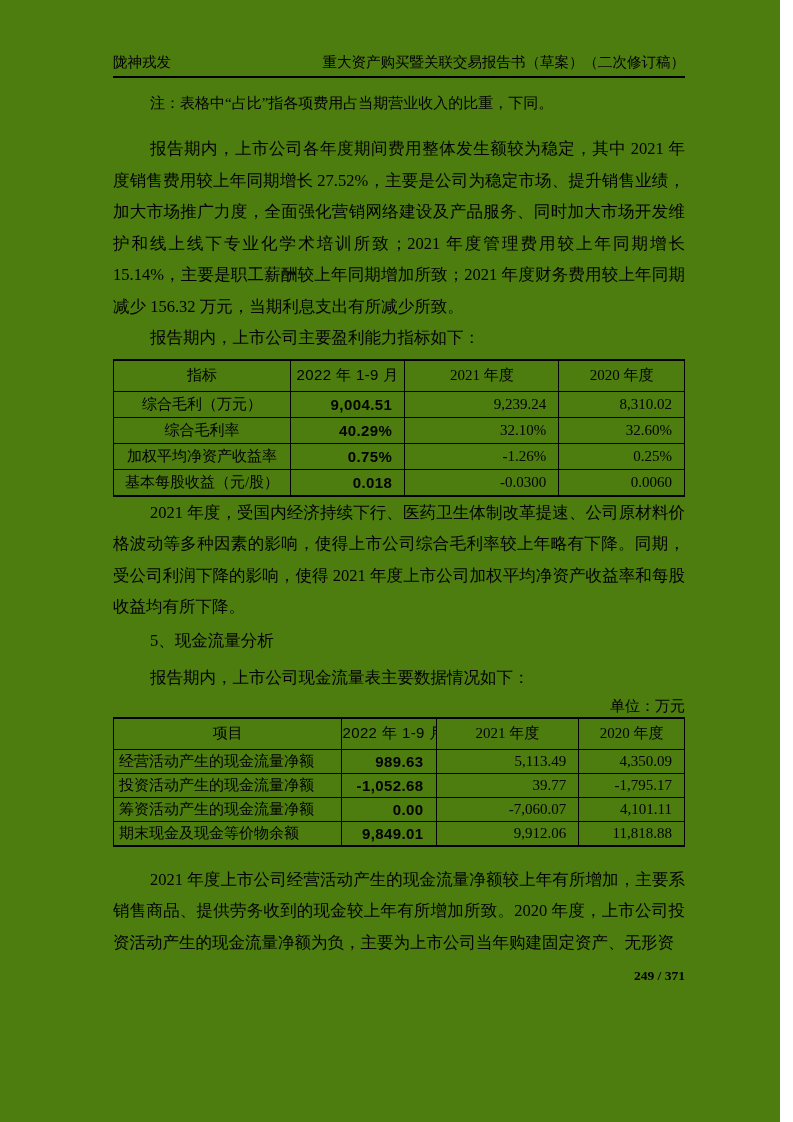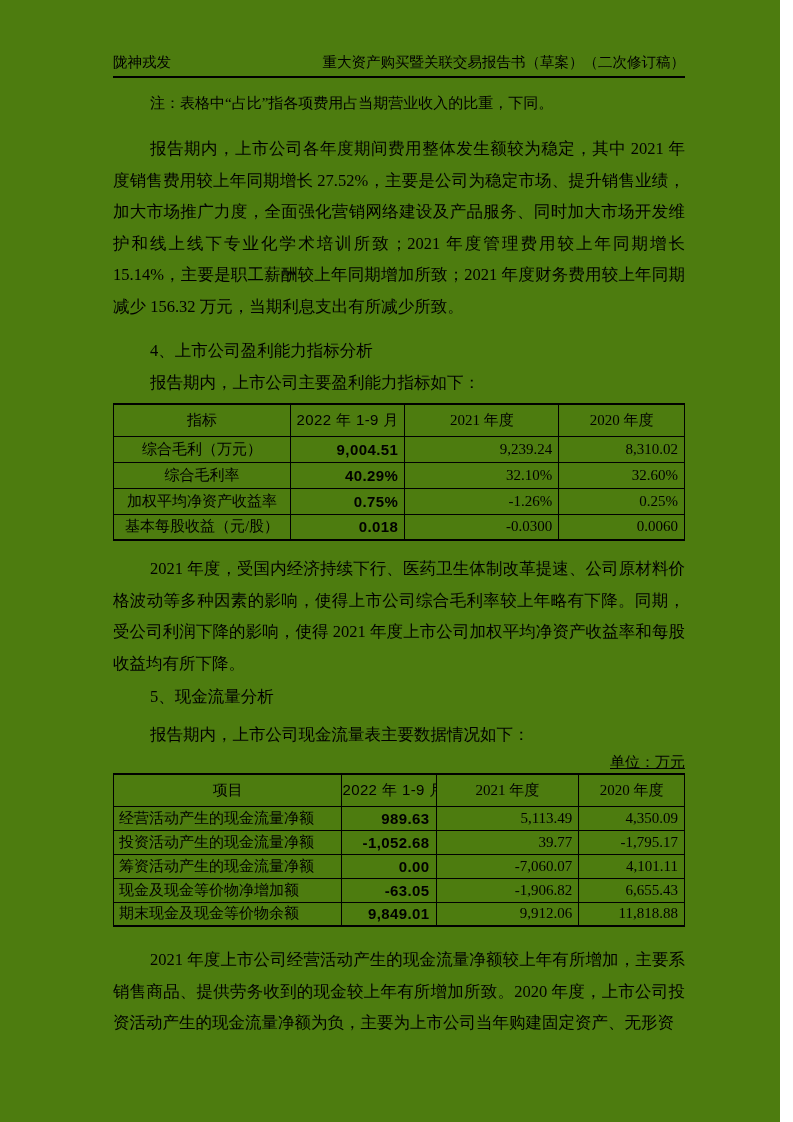--- a/index.html
+++ b/index.html
@@ -40,30 +40,29 @@
   
   .para {
     font-size: 16.5px;
     line-height: 31.5px;
     text-align: justify;
     text-indent: 37px;
   }
   .p-expense  { margin-top: 20px; }
   .h-section  { margin-top: 13px; font-size: 16.5px; line-height: 31.5px; text-indent: 37px; }
   .p-intro    { }
-  .p-comment1 { margin-top: 12px; }
+  .p-comment1 { margin-top: 0; }
   .h-cash     { margin-top: 2px; }
   .p-intro2   { margin-top: 6px; }
   .unit-label {
     margin-top: 3px;
     margin-bottom: 2px;
     text-align: right;
     font-size: 15px;
     line-height: 18px;
-    text-decoration: underline;
   }
   .p-comment2 { margin-top: 17px; }
   
   table.data-table {
     width: 100%;
     border-collapse: collapse;
     table-layout: fixed;
     margin-top: 5px;
     border-top: 2.5px solid #000;
     border-bottom: 2.5px solid #000;
@@ -77,21 +76,21 @@
   }
   .data-table thead th {
     height: 32px;
     font-weight: normal;
     text-align: center;
   }
   .data-table.profit tbody td   { height: 26px; }
   .data-table.cashflow tbody td { height: 24px; }
   td.lbl-center { text-align: center; }
   td.lbl-left   { text-align: left; padding-left: 5px; }
-  td.num        { text-align: right; padding-right: 6px; }
+  td.num        { text-align: right; padding-right: 12px; }
   .col2022 {
     font-family: "Liberation Sans", "DejaVu Sans", sans-serif;
     font-weight: bold;
     letter-spacing: 0.4px;
     font-size: 14.5px;
   }
   
   .t1c1 { width: 31%; } .t1c2 { width: 20%; } .t1c3 { width: 27%; } .t1c4 { width: 22%; }
   
   .t2c1 { width: 40%; } .t2c2 { width: 16.5%; } .t2c3 { width: 25%; } .t2c4 { width: 18.5%; }
@@ -112,21 +111,20 @@
 
     <div class="header">
       <span>陇神戎发</span>
       <span>重大资产购买暨关联交易报告书（草案）（二次修订稿）</span>
     </div>
 
     <p class="note">注：表格中“占比”指各项费用占当期营业收入的比重，下同。</p>
 
     <p class="para p-expense">报告期内，上市公司各年度期间费用整体发生额较为稳定，其中 2021 年度销售费用较上年同期增长 27.52%，主要是公司为稳定市场、提升销售业绩，加大市场推广力度，全面强化营销网络建设及产品服务、同时加大市场开发维护和线上线下专业化学术培训所致；2021 年度管理费用较上年同期增长 15.14%，主要是职工薪酬较上年同期增加所致；2021 年度财务费用较上年同期减少 156.32 万元，当期利息支出有所减少所致。</p>
 
-    <p class="h-section">4、上市公司盈利能力指标分析</p>
 
     <p class="para p-intro">报告期内，上市公司主要盈利能力指标如下：</p>
 
     <table class="data-table profit">
       <colgroup>
           <col class="t1c1">
           <col class="t1c2">
           <col class="t1c3">
           <col class="t1c4">
         </colgroup>
@@ -202,31 +200,26 @@
           <td class="num">39.77</td>
           <td class="num">-1,795.17</td>
         </tr>
         <tr>
           <td class="lbl-left">筹资活动产生的现金流量净额</td>
           <td class="num col2022">0.00</td>
           <td class="num">-7,060.07</td>
           <td class="num">4,101.11</td>
         </tr>
         <tr>
-          <td class="lbl-left">现金及现金等价物净增加额</td>
-          <td class="num col2022">-63.05</td>
-          <td class="num">-1,906.82</td>
-          <td class="num">6,655.43</td>
-        </tr>
-        <tr>
           <td class="lbl-left">期末现金及现金等价物余额</td>
           <td class="num col2022">9,849.01</td>
           <td class="num">9,912.06</td>
           <td class="num">11,818.88</td>
         </tr>
       </tbody>
     </table>
 
     <p class="para p-comment2">2021 年度上市公司经营活动产生的现金流量净额较上年有所增加，主要系销售商品、提供劳务收到的现金较上年有所增加所致。2020 年度，上市公司投资活动产生的现金流量净额为负，主要为上市公司当年购建固定资产、无形资</p>
 
+    <div class="footer">249 / 371</div>
 
   </div>
 </div>
 
 </body></html>

